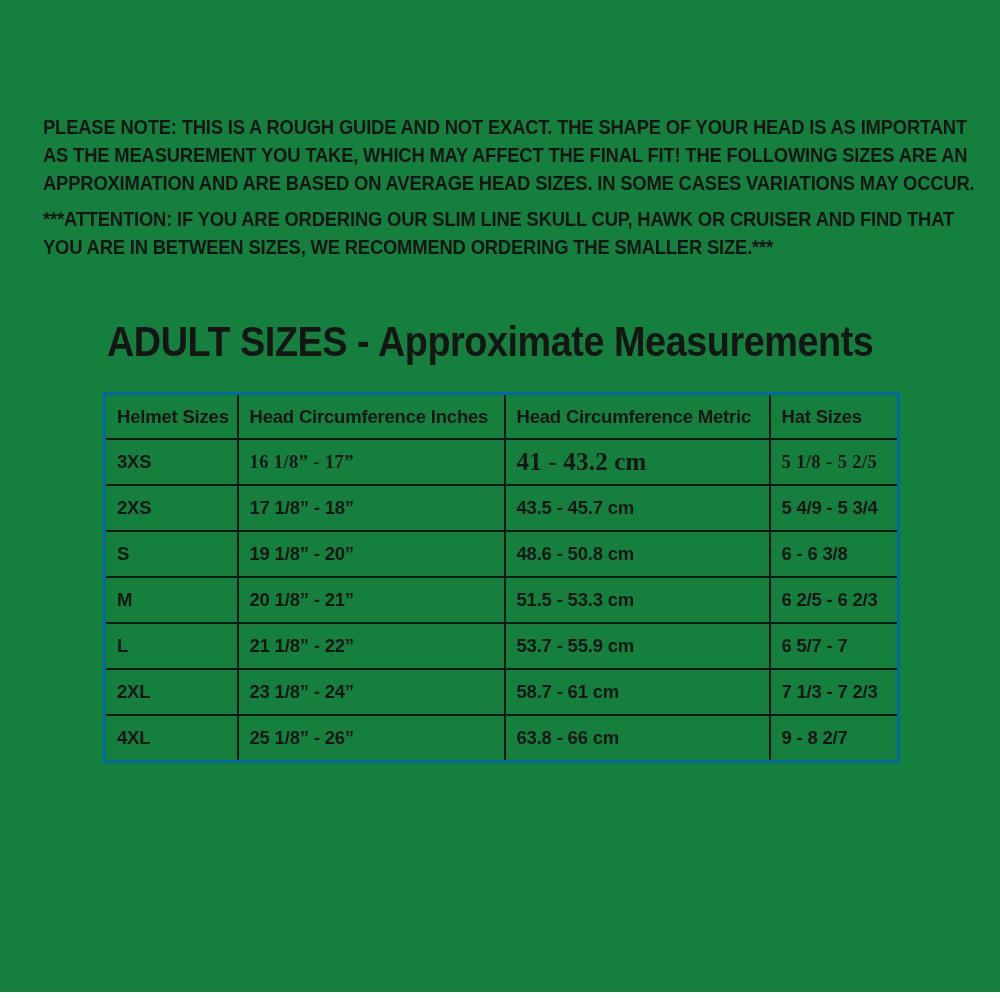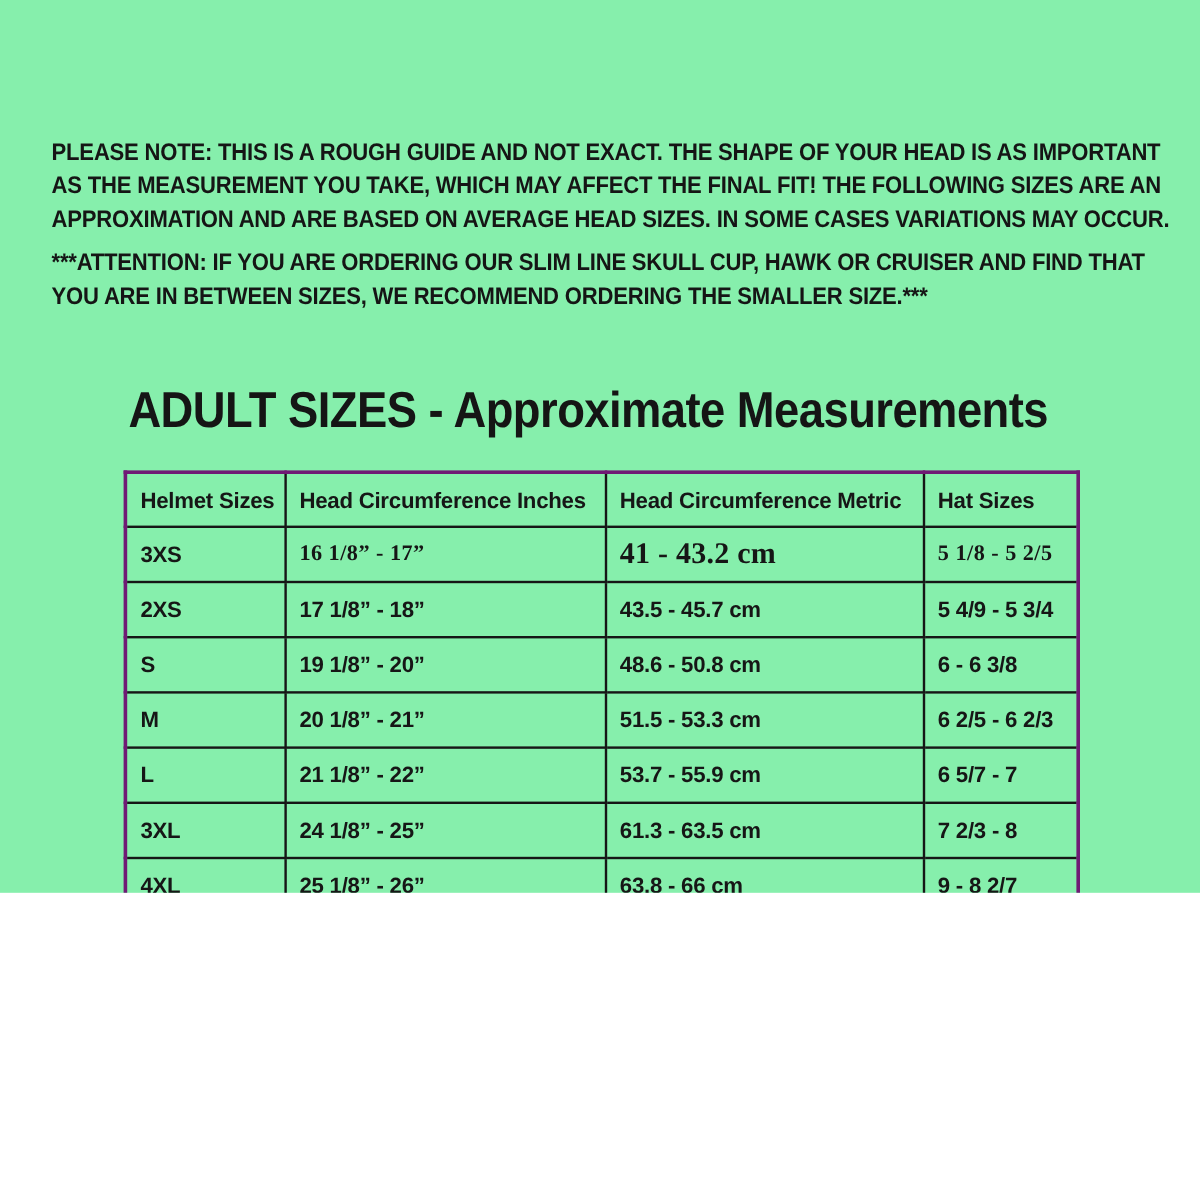--- a/index.html
+++ b/index.html
@@ -9,23 +9,23 @@
   }
   body {
     width: 1000px;
     height: 1000px;
     font-family: "Liberation Sans", sans-serif;
     color: #111111;
   }
   .page {
     position: relative;
     width: 1000px;
-    height: 744px;
+    height: 992px;
     overflow: hidden;
-    background: #86efac;
+    background: #15803d;
   }
   .note {
     position: absolute;
     left: 43px;
     font-weight: 700;
     font-size: 20px;
     line-height: 28px;
     letter-spacing: -0.2px;
     color: #151515;
     transform: scaleX(0.92);
@@ -47,21 +47,21 @@
     transform: scaleX(0.9);
     transform-origin: left top;
   }
   table.size-table {
     position: absolute;
     left: 103px;
     top: 392px;
     width: 794px;
     border-collapse: collapse;
     table-layout: fixed;
-    border: 3px solid #701a75;
+    border: 3px solid #0369a1;
   }
   col.c1 { width: 133px; }
   col.c2 { width: 267px; }
   col.c3 { width: 265px; }
   col.c4 { width: 129px; }
   .size-table th, .size-table td {
     border: 2px solid #161616;
     height: 44px;
     padding: 0 0 0 11px;
     text-align: left;
@@ -141,27 +141,27 @@
   </tr>
 
   <tr>
     <td>L</td>
     <td>21 1/8” - 22”</td>
     <td>53.7 - 55.9 cm</td>
     <td>6 5/7 - 7</td>
   </tr>
 
 
+  <tr>
+    <td>2XL</td>
+    <td>23 1/8” - 24”</td>
+    <td>58.7 - 61 cm</td>
+    <td>7 1/3 - 7 2/3</td>
+  </tr>
 
-  <tr>
-    <td>3XL</td>
-    <td>24 1/8” - 25”</td>
-    <td>61.3 - 63.5 cm</td>
-    <td>7 2/3 - 8</td>
-  </tr>
 
   <tr>
     <td>4XL</td>
     <td>25 1/8” - 26”</td>
     <td>63.8 - 66 cm</td>
     <td>9 - 8 2/7</td>
   </tr>
 </tbody>
   </table>
 

